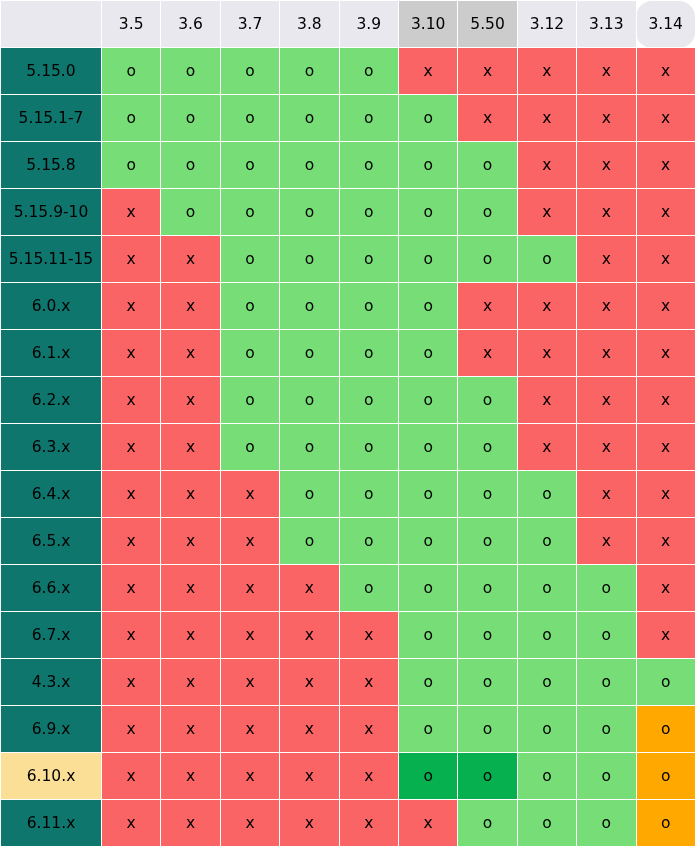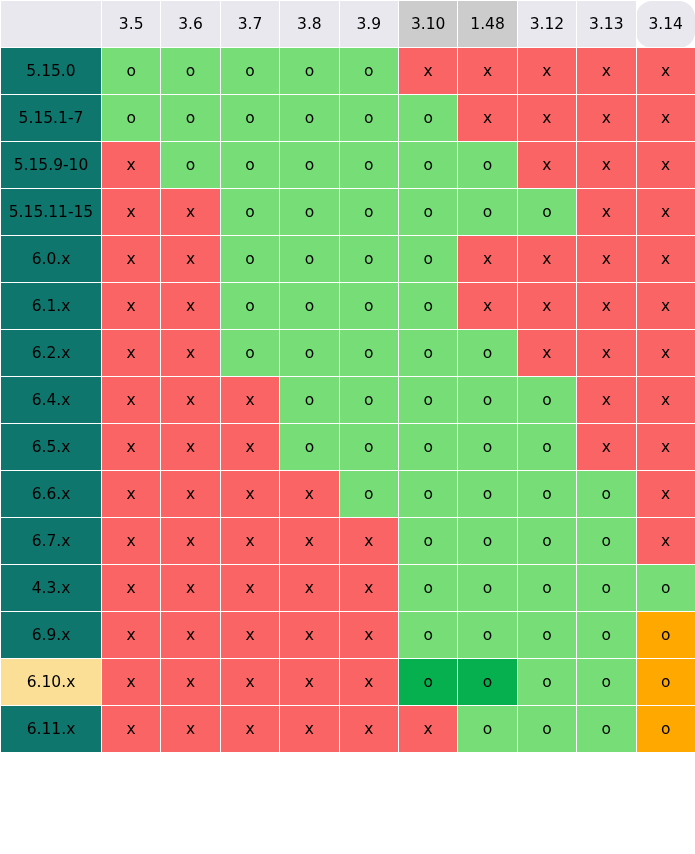--- a/index.html
+++ b/index.html
@@ -117,21 +117,21 @@
     </colgroup>
   <thead>
     <tr>
       <th class="corner"></th>
     <th class="">3.5</th>
         <th class="">3.6</th>
         <th class="">3.7</th>
         <th class="">3.8</th>
         <th class="">3.9</th>
         <th class="hl-col hl-first">3.10</th>
-        <th class="hl-col hl-last">1.48</th>
+        <th class="hl-col hl-last">5.50</th>
         <th class="">3.12</th>
         <th class="">3.13</th>
         <th class=" last-col">3.14</th>
       </tr>
   </thead>
   <tbody id="matrix-body">
       <tr class="">
         <td class="rowlabel">5.15.0</td>
         <td class="cell s-ok">o</td>
         <td class="cell s-ok">o</td>
@@ -151,20 +151,33 @@
         <td class="cell s-ok">o</td>
         <td class="cell s-ok">o</td>
         <td class="cell s-ok">o</td>
         <td class="cell s-ok hl-first">o</td>
         <td class="cell s-no hl-last">x</td>
         <td class="cell s-no">x</td>
         <td class="cell s-no">x</td>
         <td class="cell s-no last-col">x</td>
       </tr>
       <tr class="">
+        <td class="rowlabel">5.15.8</td>
+        <td class="cell s-ok">o</td>
+        <td class="cell s-ok">o</td>
+        <td class="cell s-ok">o</td>
+        <td class="cell s-ok">o</td>
+        <td class="cell s-ok">o</td>
+        <td class="cell s-ok hl-first">o</td>
+        <td class="cell s-ok hl-last">o</td>
+        <td class="cell s-no">x</td>
+        <td class="cell s-no">x</td>
+        <td class="cell s-no last-col">x</td>
+      </tr>
+      <tr class="">
         <td class="rowlabel">5.15.9-10</td>
         <td class="cell s-no">x</td>
         <td class="cell s-ok">o</td>
         <td class="cell s-ok">o</td>
         <td class="cell s-ok">o</td>
         <td class="cell s-ok">o</td>
         <td class="cell s-ok hl-first">o</td>
         <td class="cell s-ok hl-last">o</td>
         <td class="cell s-no">x</td>
         <td class="cell s-no">x</td>
@@ -204,20 +217,33 @@
         <td class="cell s-ok">o</td>
         <td class="cell s-ok">o</td>
         <td class="cell s-ok hl-first">o</td>
         <td class="cell s-no hl-last">x</td>
         <td class="cell s-no">x</td>
         <td class="cell s-no">x</td>
         <td class="cell s-no last-col">x</td>
       </tr>
       <tr class="">
         <td class="rowlabel">6.2.x</td>
+        <td class="cell s-no">x</td>
+        <td class="cell s-no">x</td>
+        <td class="cell s-ok">o</td>
+        <td class="cell s-ok">o</td>
+        <td class="cell s-ok">o</td>
+        <td class="cell s-ok hl-first">o</td>
+        <td class="cell s-ok hl-last">o</td>
+        <td class="cell s-no">x</td>
+        <td class="cell s-no">x</td>
+        <td class="cell s-no last-col">x</td>
+      </tr>
+      <tr class="">
+        <td class="rowlabel">6.3.x</td>
         <td class="cell s-no">x</td>
         <td class="cell s-no">x</td>
         <td class="cell s-ok">o</td>
         <td class="cell s-ok">o</td>
         <td class="cell s-ok">o</td>
         <td class="cell s-ok hl-first">o</td>
         <td class="cell s-ok hl-last">o</td>
         <td class="cell s-no">x</td>
         <td class="cell s-no">x</td>
         <td class="cell s-no last-col">x</td>

